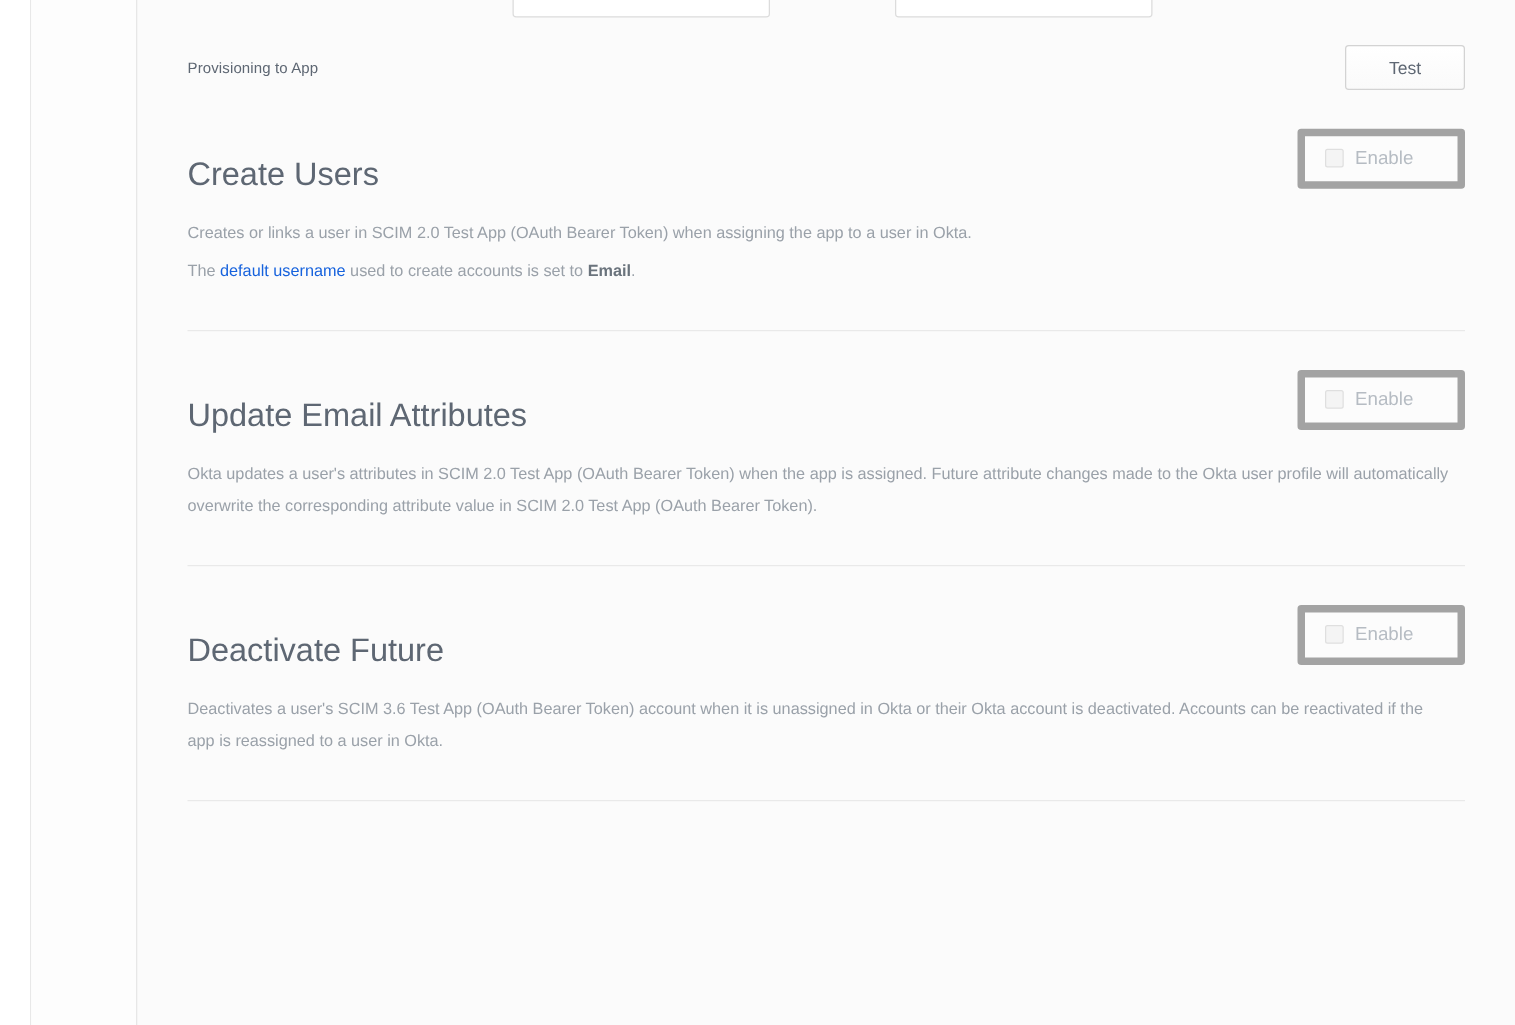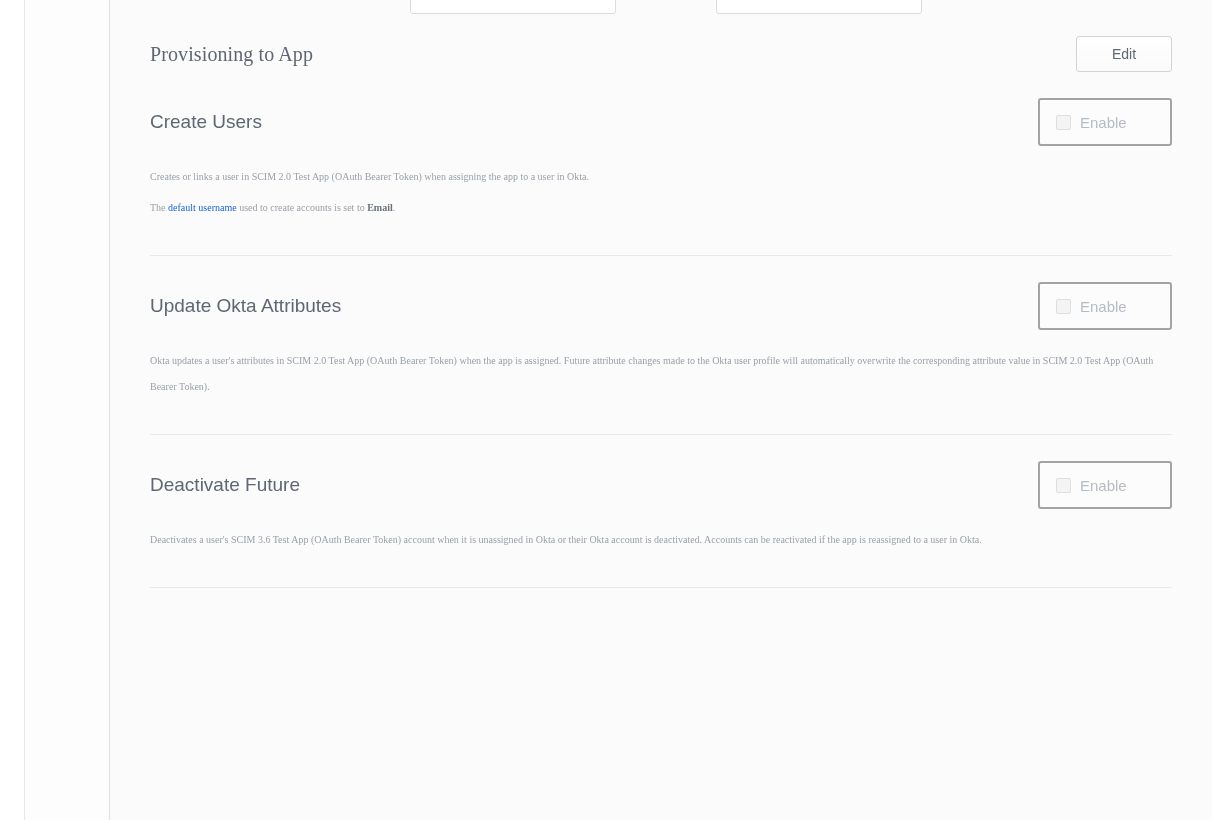--- a/index.html
+++ b/index.html
@@ -68,25 +68,24 @@
   .cut-box.two { left: 566px; width: 206px; }
 
   
   .section-head {
     display: flex;
     align-items: center;
     justify-content: space-between;
     padding-top: 22px;
   }
   .section-title {
-    font-size: 20px;
+    font-size: 12px;
     font-weight: 400;
     color: #5e6773;
     letter-spacing: 0.1px;
-    font-family: Liberation Serif, serif;
   }
   .edit-button {
     min-width: 96px;
     height: 36px;
     line-height: 34px;
     text-align: center;
     border: 1px solid #d3d3d3;
     border-radius: 3px;
     background: linear-gradient(#ffffff, #fafafa);
     color: #5e6773;
@@ -98,28 +97,29 @@
 
   .feature {
     padding-top: 26px;
   }
   .feature-head {
     display: flex;
     align-items: center;
     justify-content: space-between;
   }
   .feature-title {
-    font-size: 19px;
+    font-size: 26px;
     font-weight: 400;
     color: #5e6773;
+    margin-top: 26px;
   }
   .enable-box {
     min-width: 134px;
     height: 48px;
-    border: 2px solid #a3a3a3;
+    border: 6px solid #a3a3a3;
     border-radius: 3px;
     background: #fcfcfc;
     display: flex;
     align-items: center;
     gap: 9px;
     padding: 0 16px;
     box-sizing: border-box;
     color: #b6bcc3;
     font-size: 15px;
   }
@@ -127,25 +127,24 @@
     width: 13px;
     height: 13px;
     border: 1px solid #dfdfdf;
     border-radius: 2px;
     background: #f4f4f4;
     flex: 0 0 13px;
   }
 
   .feature-desc {
     margin-top: 18px;
-    font-size: 10px;
+    font-size: 13px;
     line-height: 26px;
     color: #9aa1a9;
     max-width: 1010px;
-    font-family: Liberation Serif, serif;
   }
   .feature-desc.second-line {
     margin-top: 5px;
   }
   .feature-desc a {
     color: #1662dd;
     text-decoration: none;
   }
   .feature-desc b {
     color: #6a737c;
@@ -167,39 +166,39 @@
 
   <div class="content">
 
     <div class="top-cutoffs">
       <div class="cut-box one"></div>
       <div class="cut-box two"></div>
     </div>
 
     <div class="section-head">
       <div class="section-title">Provisioning to App</div>
-      <div class="edit-button">Edit</div>
+      <div class="edit-button">Test</div>
     </div>
 
     <div class="feature">
       <div class="feature-head">
         <div class="feature-title">Create Users</div>
         <div class="enable-box">
           <span class="cbox"></span>
           <span>Enable</span>
         </div>
       </div>
       <div class="feature-desc">Creates or links a user in SCIM 2.0 Test App (OAuth Bearer Token) when assigning the app to a user in Okta.</div>
       <div class="feature-desc second-line"><span>The </span><a href="#">default username</a><span> used to create accounts is set to </span><b>Email</b><span>.</span></div>
       <div class="divider"></div>
     </div>
 
     <div class="feature">
       <div class="feature-head">
-        <div class="feature-title">Update Okta Attributes</div>
+        <div class="feature-title">Update Email Attributes</div>
         <div class="enable-box">
           <span class="cbox"></span>
           <span>Enable</span>
         </div>
       </div>
       <div class="feature-desc">Okta updates a user's attributes in SCIM 2.0 Test App (OAuth Bearer Token) when the app is assigned. Future attribute changes made to the Okta user profile will automatically overwrite the corresponding attribute value in SCIM 2.0 Test App (OAuth Bearer Token).</div>
       <div class="divider"></div>
     </div>
 
     <div class="feature">

